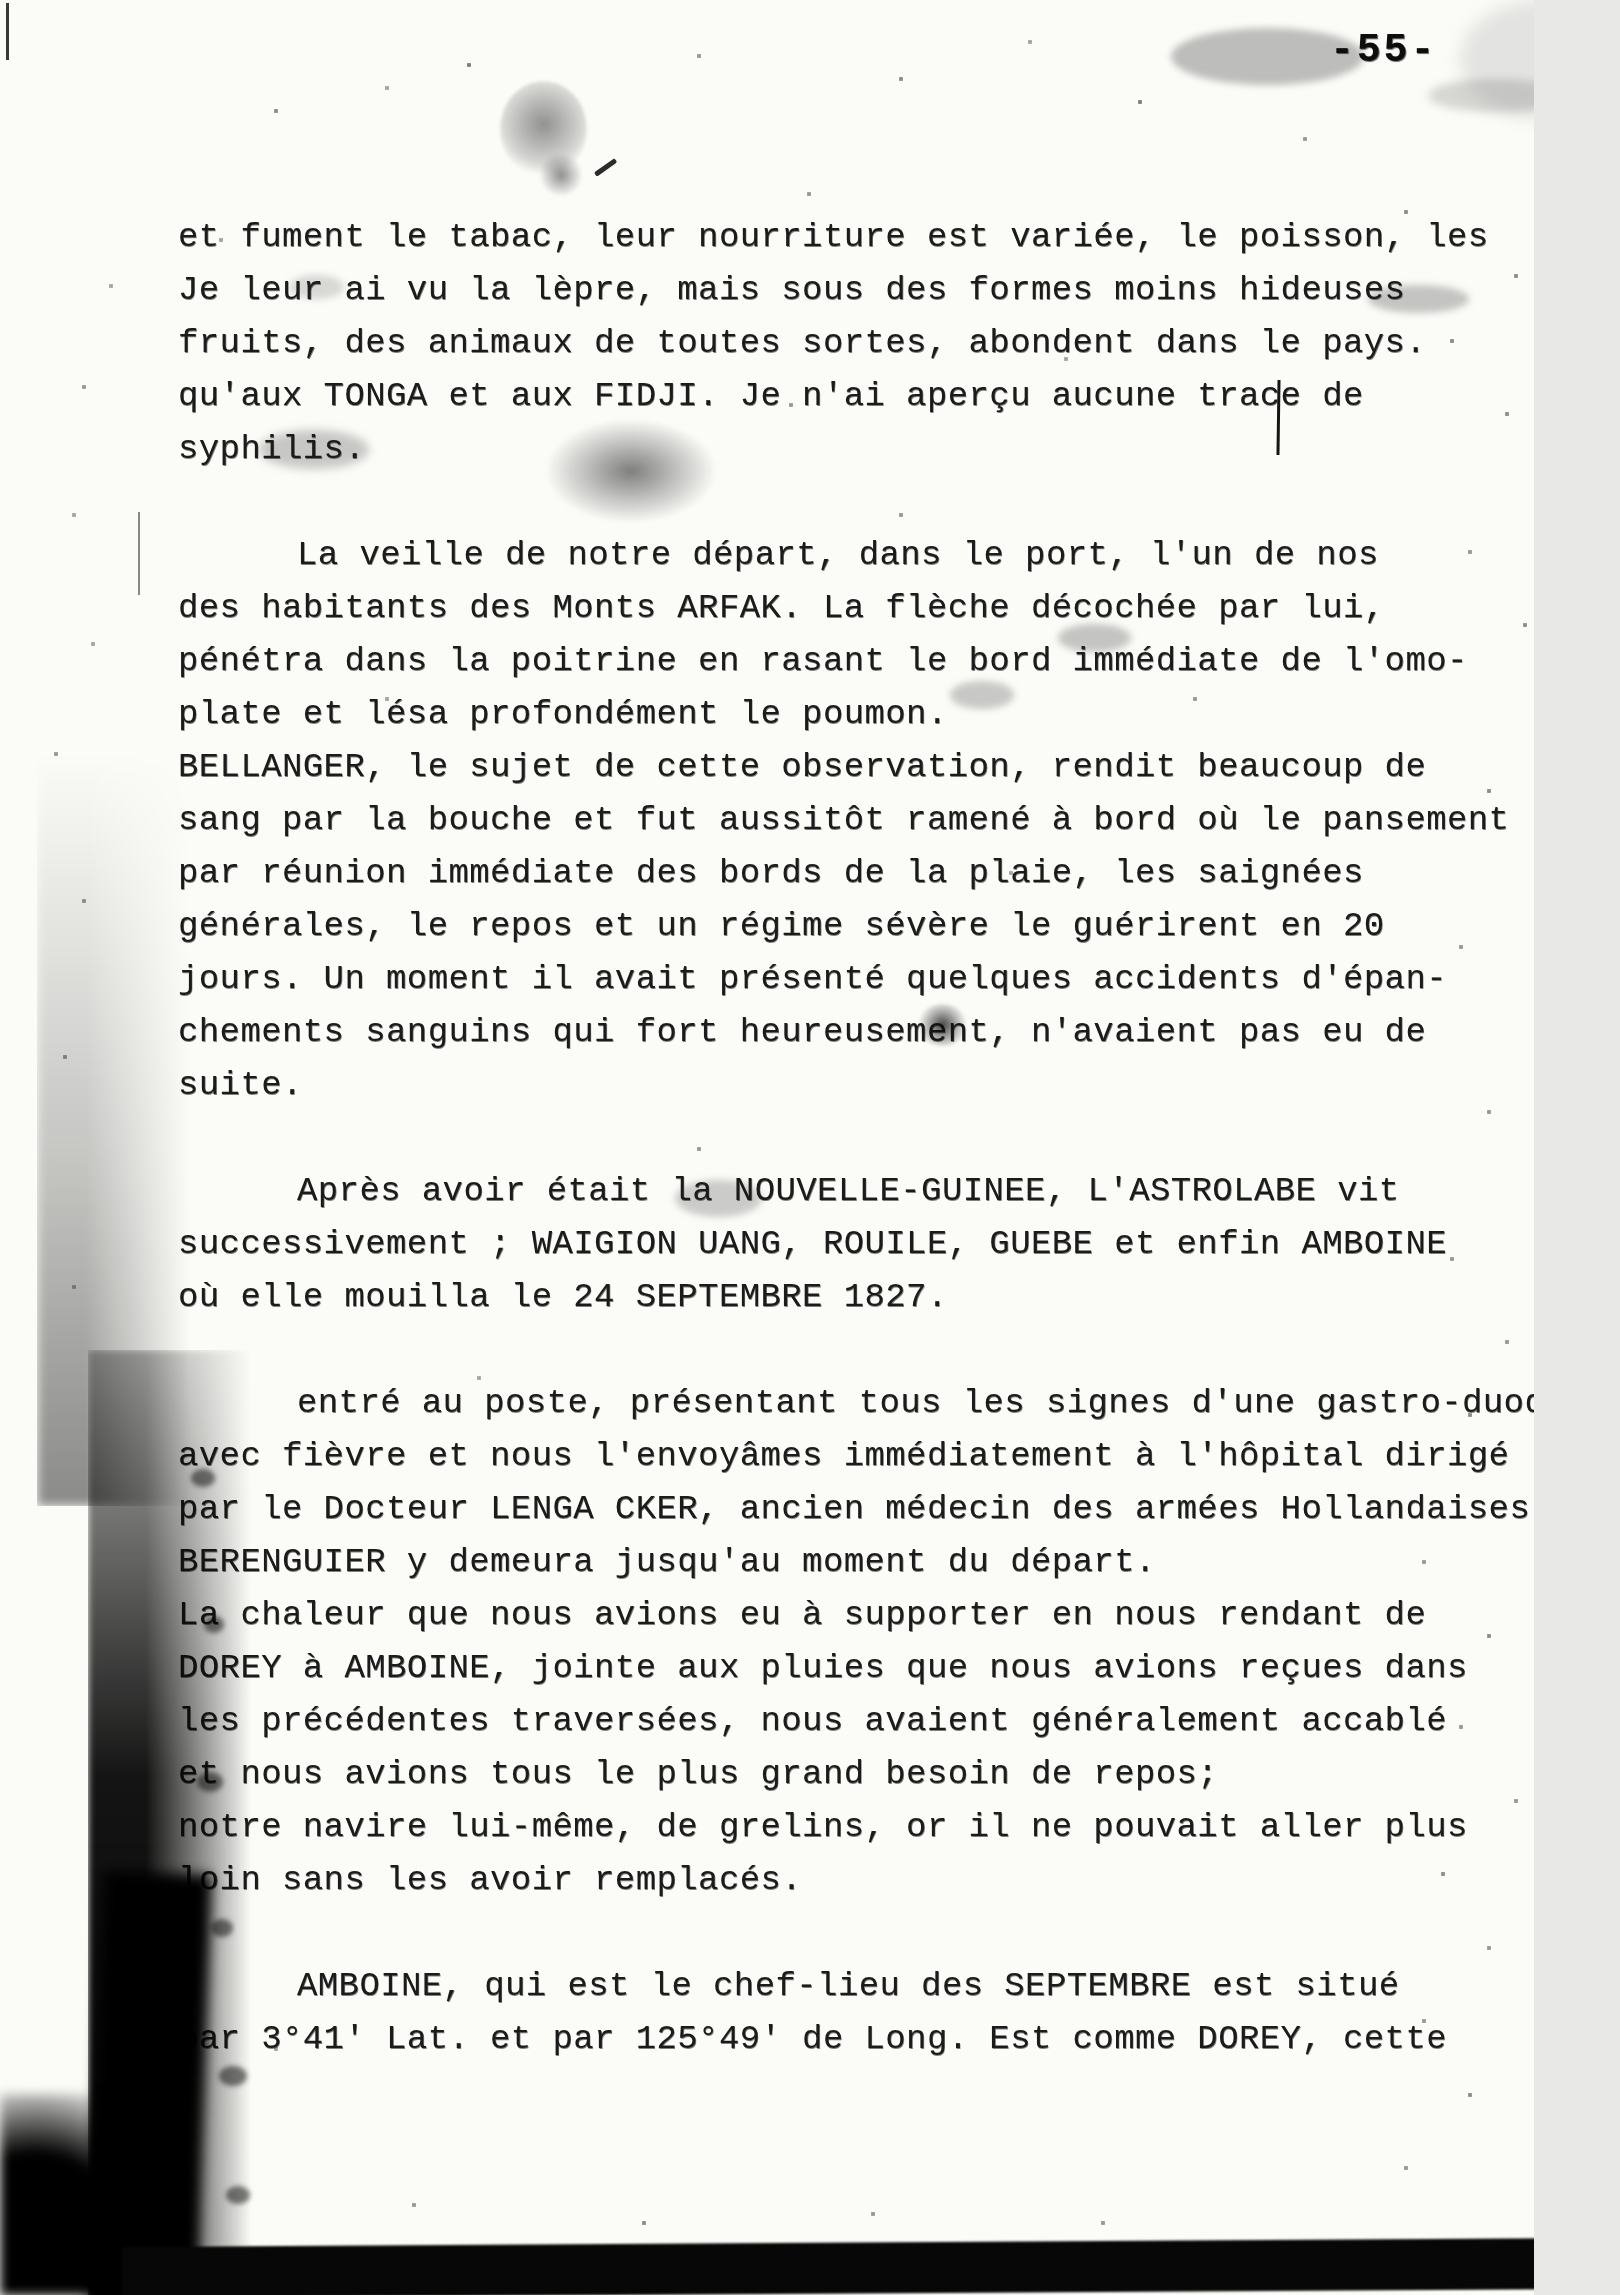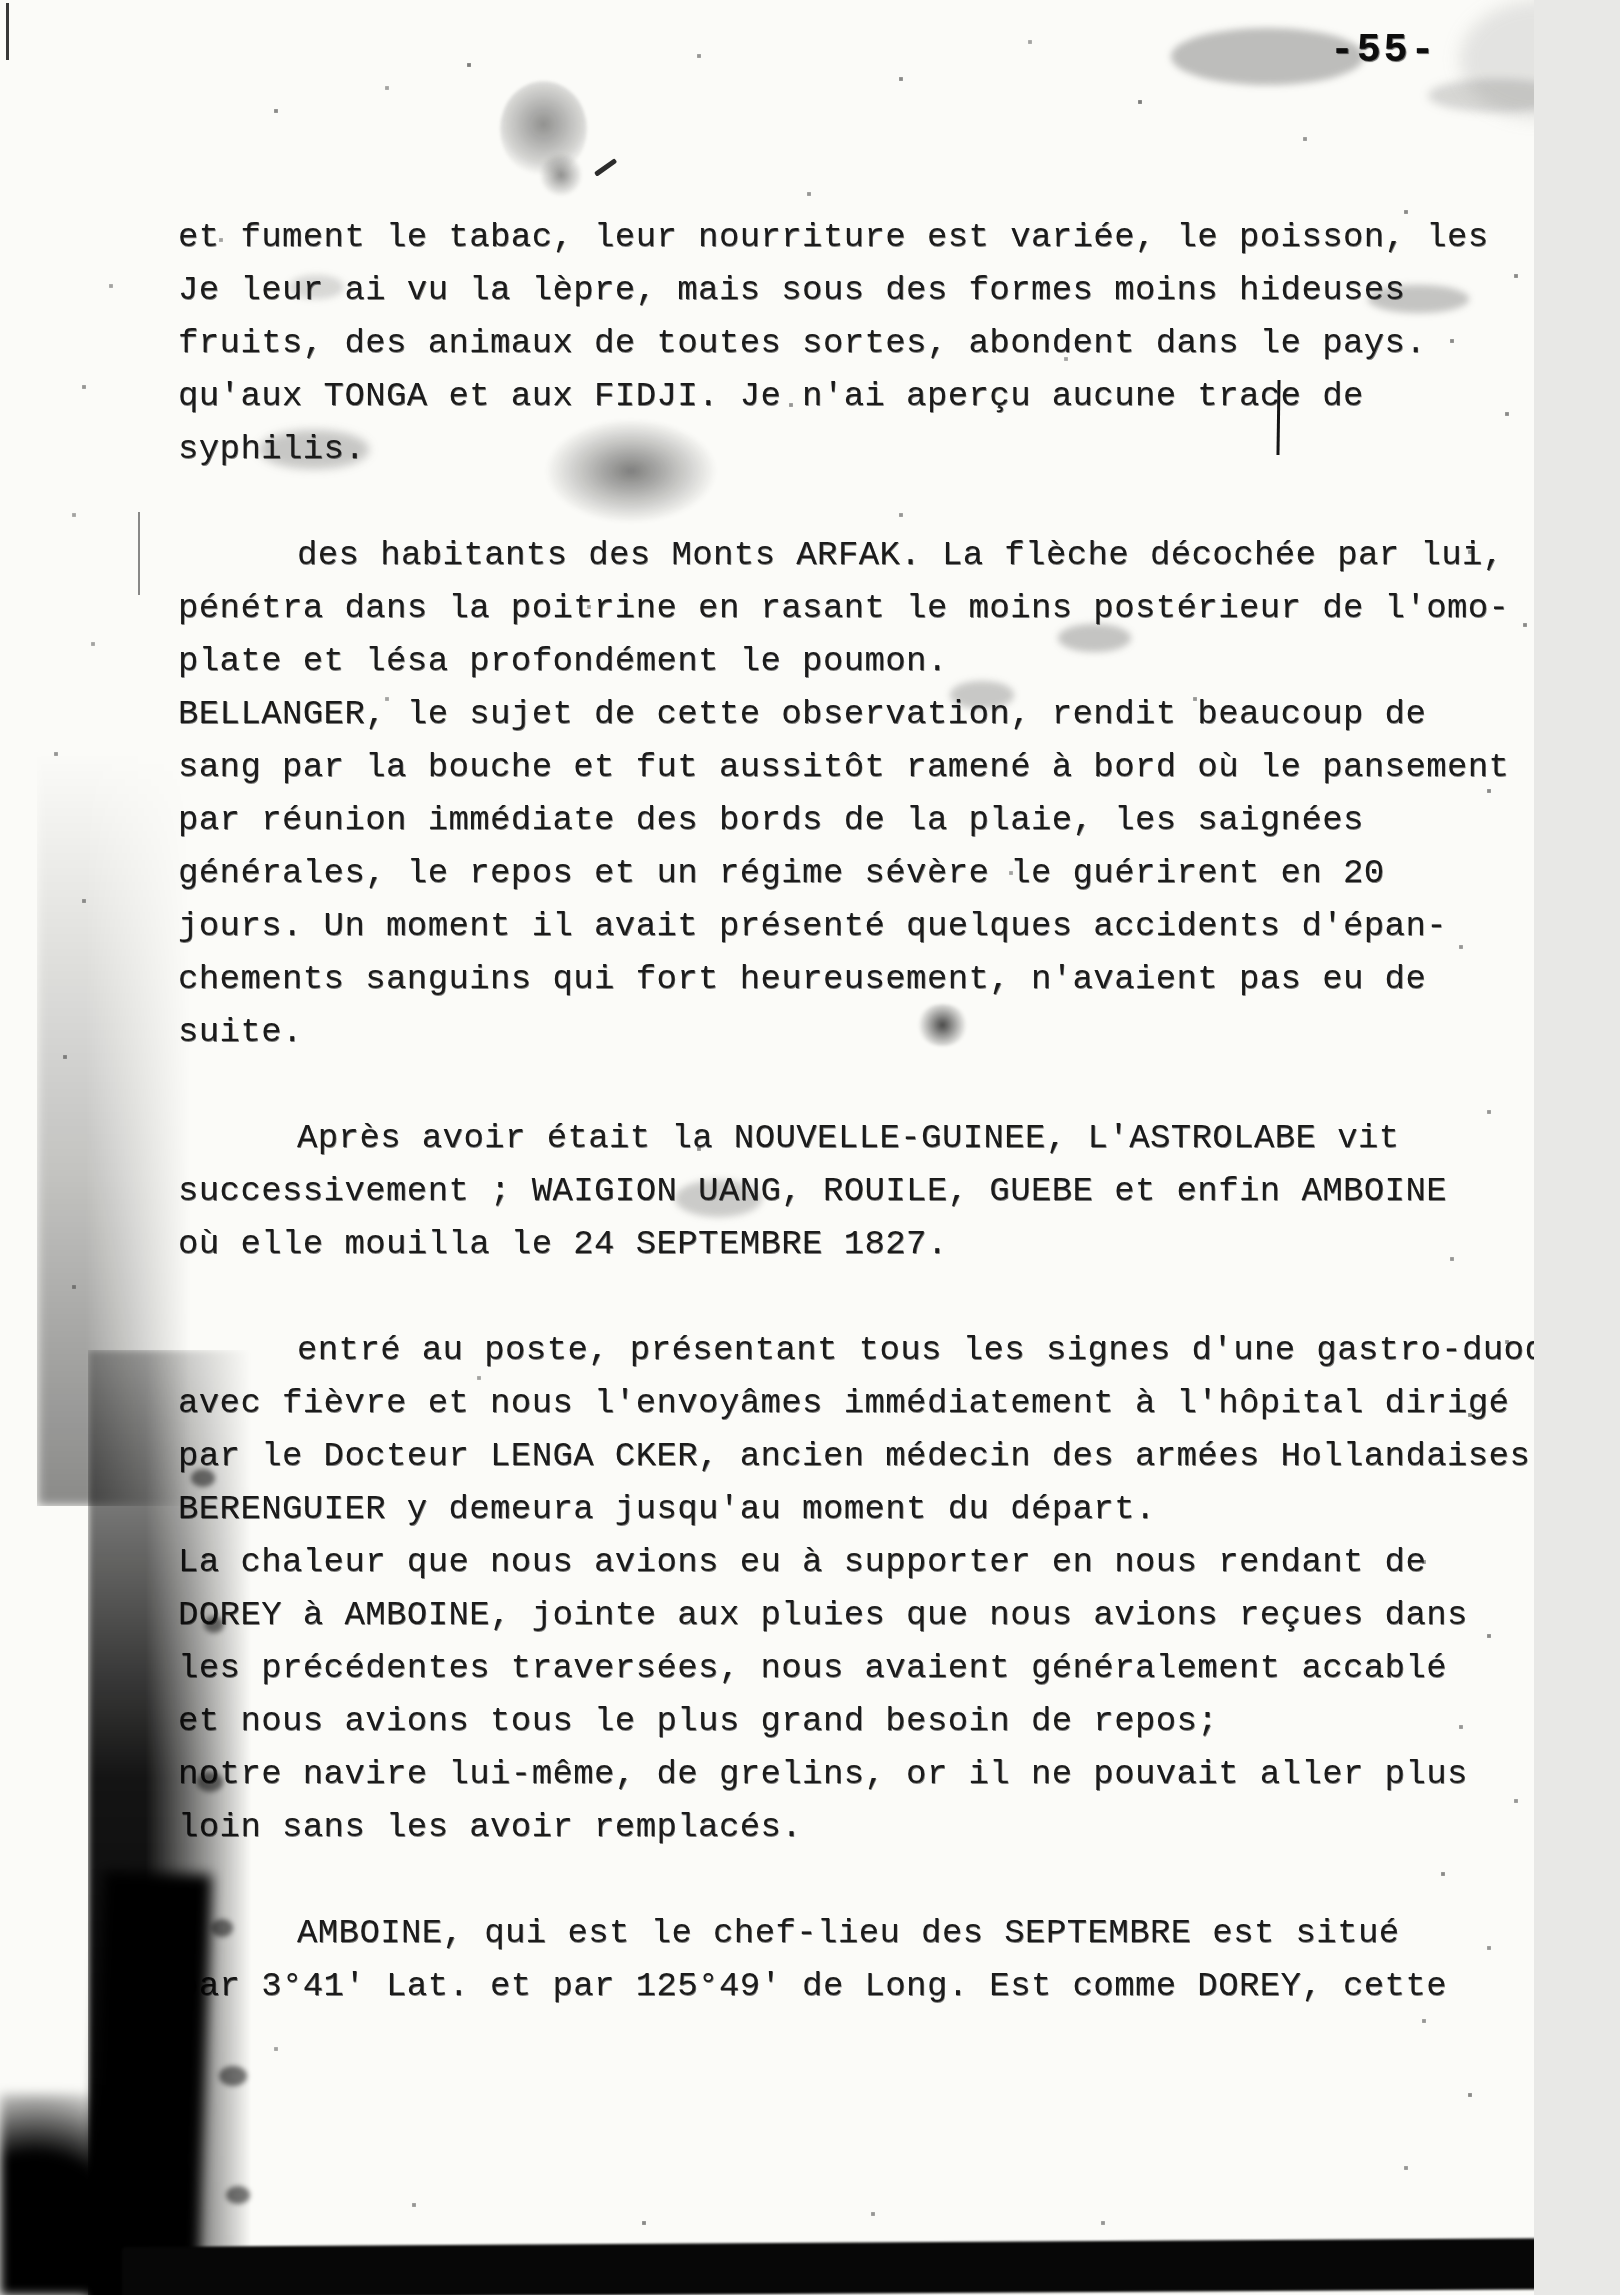--- a/index.html
+++ b/index.html
@@ -137,22 +137,23 @@
 
     <div class="para">
       <div class="line">et fument le tabac, leur nourriture est variée, le poisson, les</div>
       <div class="line">Je leur ai vu la lèpre, mais sous des formes moins hideuses</div>
       <div class="line">fruits, des animaux de toutes sortes, abondent dans le pays.</div>
       <div class="line">qu'aux TONGA et aux FIDJI. Je n'ai aperçu aucune trace de</div>
       <div class="line">syphilis.</div>
     </div>
 
     <div class="para indent-first">
+      <div class="line">La veille de notre départ, dans le port, l'un de nos</div>
       <div class="line">des habitants des Monts ARFAK. La flèche décochée par lui,</div>
-      <div class="line">pénétra dans la poitrine en rasant le moins postérieur de l'omo-</div>
+      <div class="line">pénétra dans la poitrine en rasant le bord immédiate de l'omo-</div>
       <div class="line">plate et lésa profondément le poumon.</div>
       <div class="line">BELLANGER, le sujet de cette observation, rendit beaucoup de</div>
       <div class="line">sang par la bouche et fut aussitôt ramené à bord où le pansement</div>
       <div class="line">par réunion immédiate des bords de la plaie, les saignées</div>
       <div class="line">générales, le repos et un régime sévère le guérirent en 20</div>
       <div class="line">jours. Un moment il avait présenté quelques accidents d'épan-</div>
       <div class="line">chements sanguins qui fort heureusement, n'avaient pas eu de</div>
       <div class="line">suite.</div>
     </div>
 

